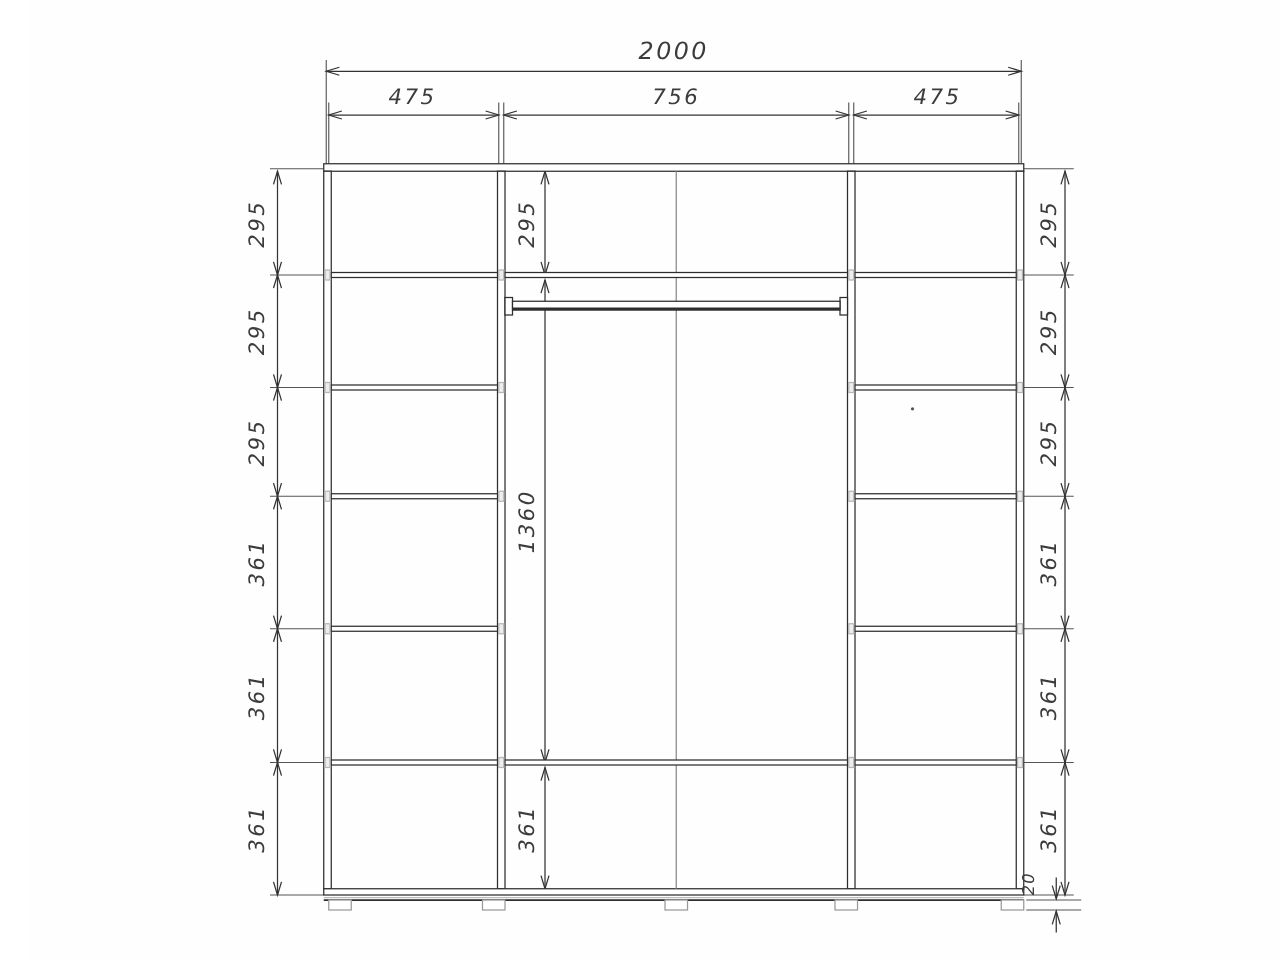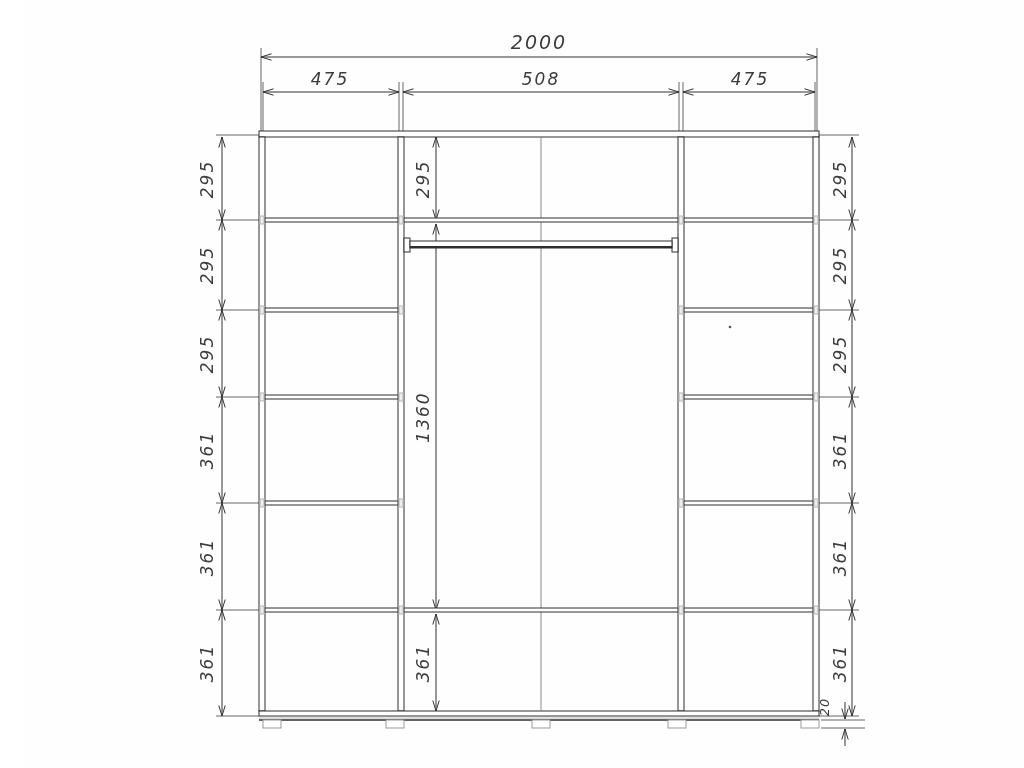--- a/index.html
+++ b/index.html
@@ -162,21 +162,21 @@
       <rect x="509" y="720" width="18" height="8"></rect>
       <rect x="645" y="720" width="18" height="8"></rect>
       <rect x="778" y="720" width="18" height="8"></rect>
     </g>
 
     <circle cx="707" cy="327" r="1.3" fill="#555"></circle>
   </svg>
 
   <div class="dim dim-lg" style="left:516px;top:42px;">2000</div>
   <div class="dim dim-md" style="left:307px;top:79px;">475</div>
-  <div class="dim dim-md" style="left:518px;top:79px;">508</div>
+  <div class="dim dim-md" style="left:518px;top:79px;">756</div>
   <div class="dim dim-md" style="left:727px;top:79px;">475</div>
 
   <div class="dim dim-md v" style="left:184px;top:179px;">295</div>
   <div class="dim dim-md v" style="left:184px;top:265px;">295</div>
   <div class="dim dim-md v" style="left:184px;top:354px;">295</div>
   <div class="dim dim-md v" style="left:184px;top:450px;">361</div>
   <div class="dim dim-md v" style="left:184px;top:557px;">361</div>
   <div class="dim dim-md v" style="left:184px;top:663px;">361</div>
 
   <div class="dim dim-md v" style="left:400px;top:179px;">295</div>

